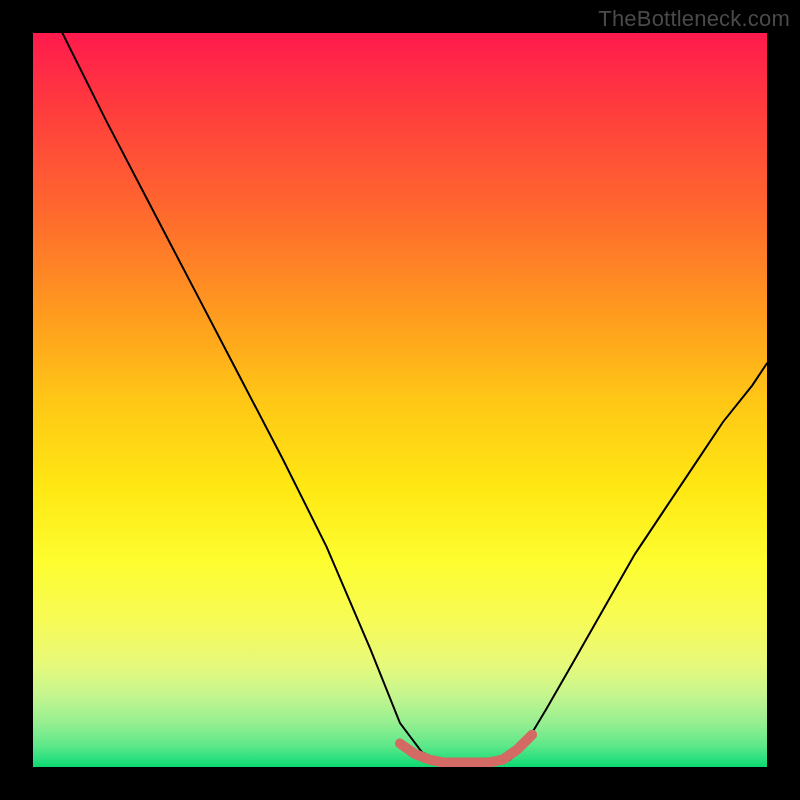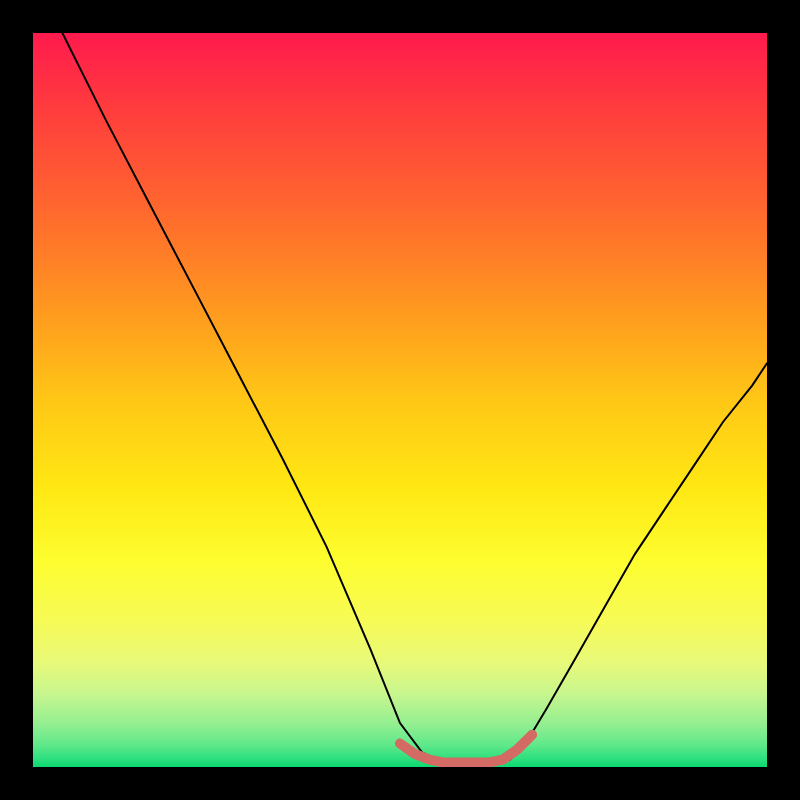--- a/index.html
+++ b/index.html
@@ -65,13 +65,14 @@
 
 <div class="frame">
 
   <div class="plot">
     <svg class="curve" viewBox="0 0 734 734" preserveAspectRatio="none">
       <path id="main-path" fill="none" stroke="#000000" stroke-width="2" stroke-linecap="round" d="M29.4 0.0 L73.4 88.1 L117.4 172.5 L161.5 256.9 L205.5 341.3 L249.6 425.7 L293.6 513.8 L337.6 616.6 L367.0 690.0 L389.0 719.3 L403.7 726.7 L418.4 730.3 L433.1 730.3 L447.7 730.3 L462.4 730.3 L477.1 726.7 L491.8 712.0 L513.8 675.3 L543.2 623.9 L572.5 572.5 L601.9 521.1 L631.2 477.1 L660.6 433.1 L690.0 389.0 L719.3 352.3 L734.0 330.3"></path>
       <path id="hl-path" fill="none" stroke="#d36a63" stroke-width="10" stroke-linecap="round" stroke-linejoin="round" d="M367.0 710.5 L381.7 720.8 L396.4 726.7 L411.0 729.6 L425.7 729.6 L440.4 729.6 L455.1 729.6 L469.8 726.7 L484.4 716.4 L499.1 701.7"></path>
     </svg>
   </div>
 
+  <div class="watermark">TheBottleneck.com</div>
 </div>
 
 </body></html>

